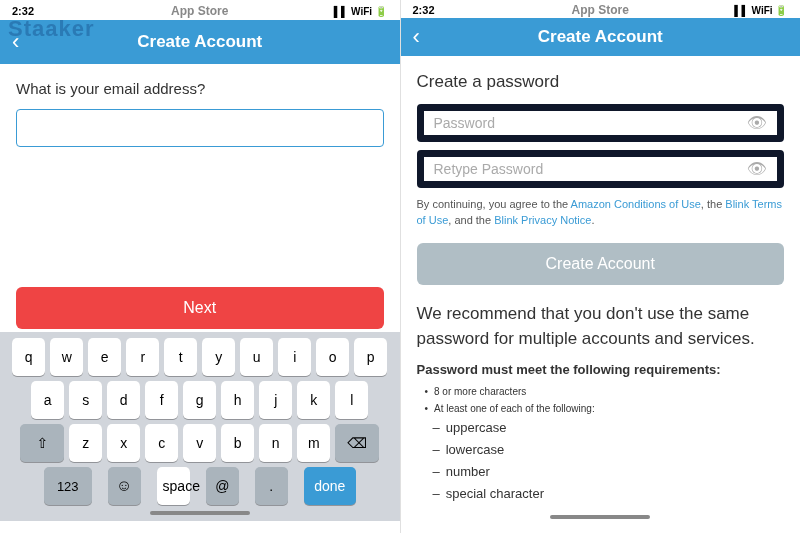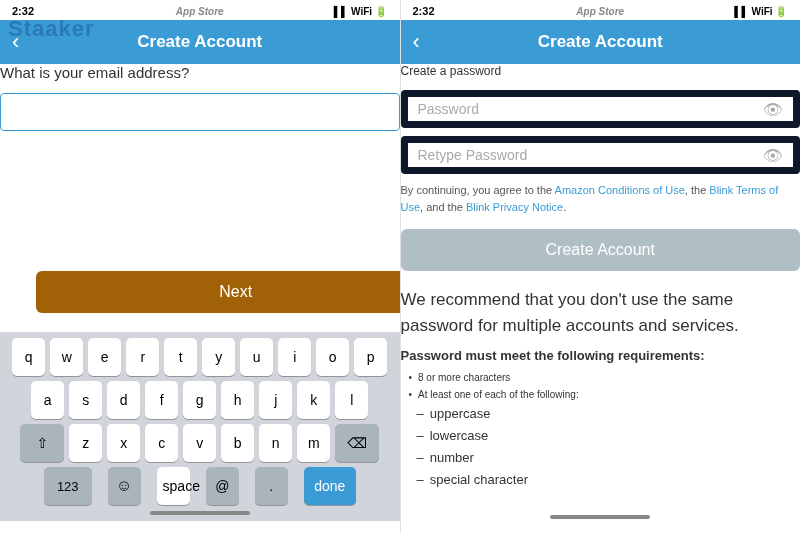--- a/index.html
+++ b/index.html
@@ -61,26 +61,25 @@
 
     .status-bar-right {
       display: flex;
       align-items: center;
       gap: 3px;
       font-size: 10px;
       color: #000;
     }
 
     .status-bar-center {
-      font-size: 10px;
+      font-size: 12px;
       color: #888;
       position: absolute;
       left: 50%;
       transform: translateX(-50%);
-      font-style: italic;
     }
 
     
     .nav-header {
       background: #3a9bd5;
       display: flex;
       align-items: center;
       justify-content: center;
       height: 44px;
       position: relative;
@@ -97,20 +96,21 @@
 
     .nav-title {
       color: #fff;
       font-size: 17px;
       font-weight: 600;
     }
 
     
     .content {
       flex: 1;
+      padding: 16px;
       background: #fff;
     }
 
     
     .section-label {
       font-size: 15px;
       color: #333;
       margin-bottom: 12px;
       font-weight: 400;
     }
@@ -129,30 +129,29 @@
       outline: none;
       font-size: 14px;
       color: #333;
       background: transparent;
     }
 
     
     .next-button {
       display: block;
       width: 100%;
-      background: #a16207;
+      background: #ef4444;
       color: #fff;
       border: none;
       border-radius: 6px;
       padding: 12px;
       font-size: 16px;
       text-align: center;
       margin-top: 140px;
       cursor: pointer;
-      margin-left: 36px;
     }
 
     
     .keyboard {
       background: #d1d5db;
       padding: 6px 4px 4px;
       position: absolute;
       bottom: 0;
       left: 0;
       right: 0;
@@ -250,21 +249,21 @@
 
     .home-bar {
       width: 100px;
       height: 4px;
       background: #888;
       border-radius: 2px;
     }
 
     
     .password-section-label {
-      font-size: 12px;
+      font-size: 17px;
       color: #333;
       margin-bottom: 12px;
       font-weight: 400;
     }
 
     .password-input-wrapper {
       border: 7px solid #0f172a;
       border-radius: 4px;
       padding: 8px 10px;
       margin-bottom: 8px;

